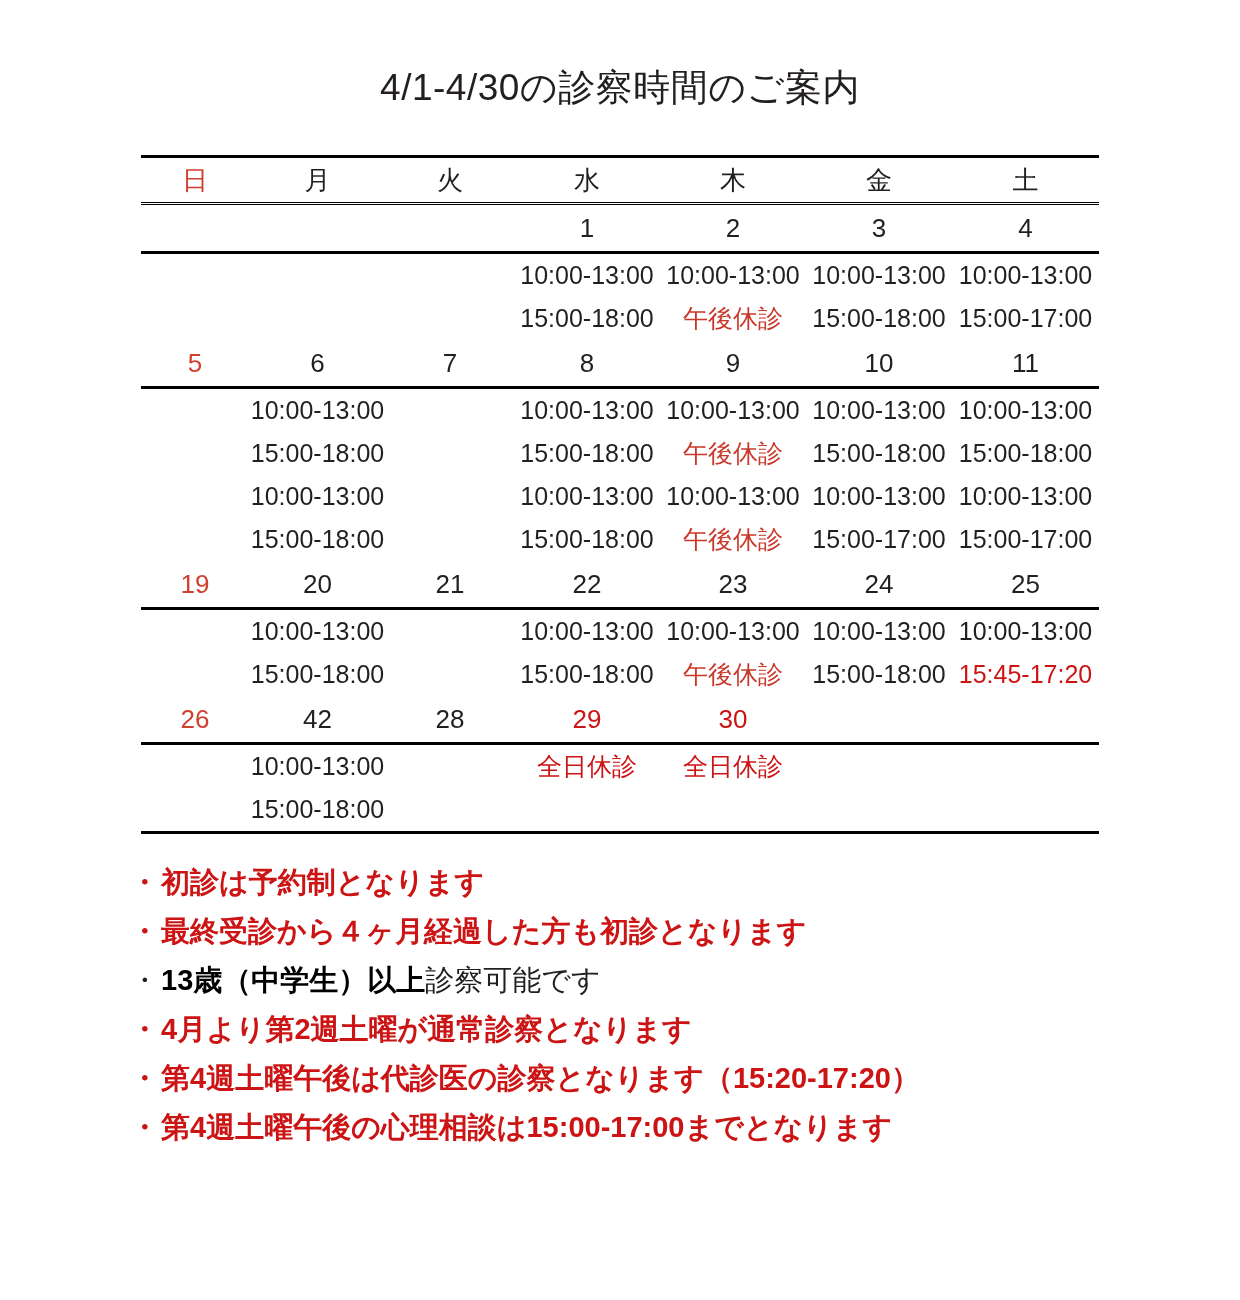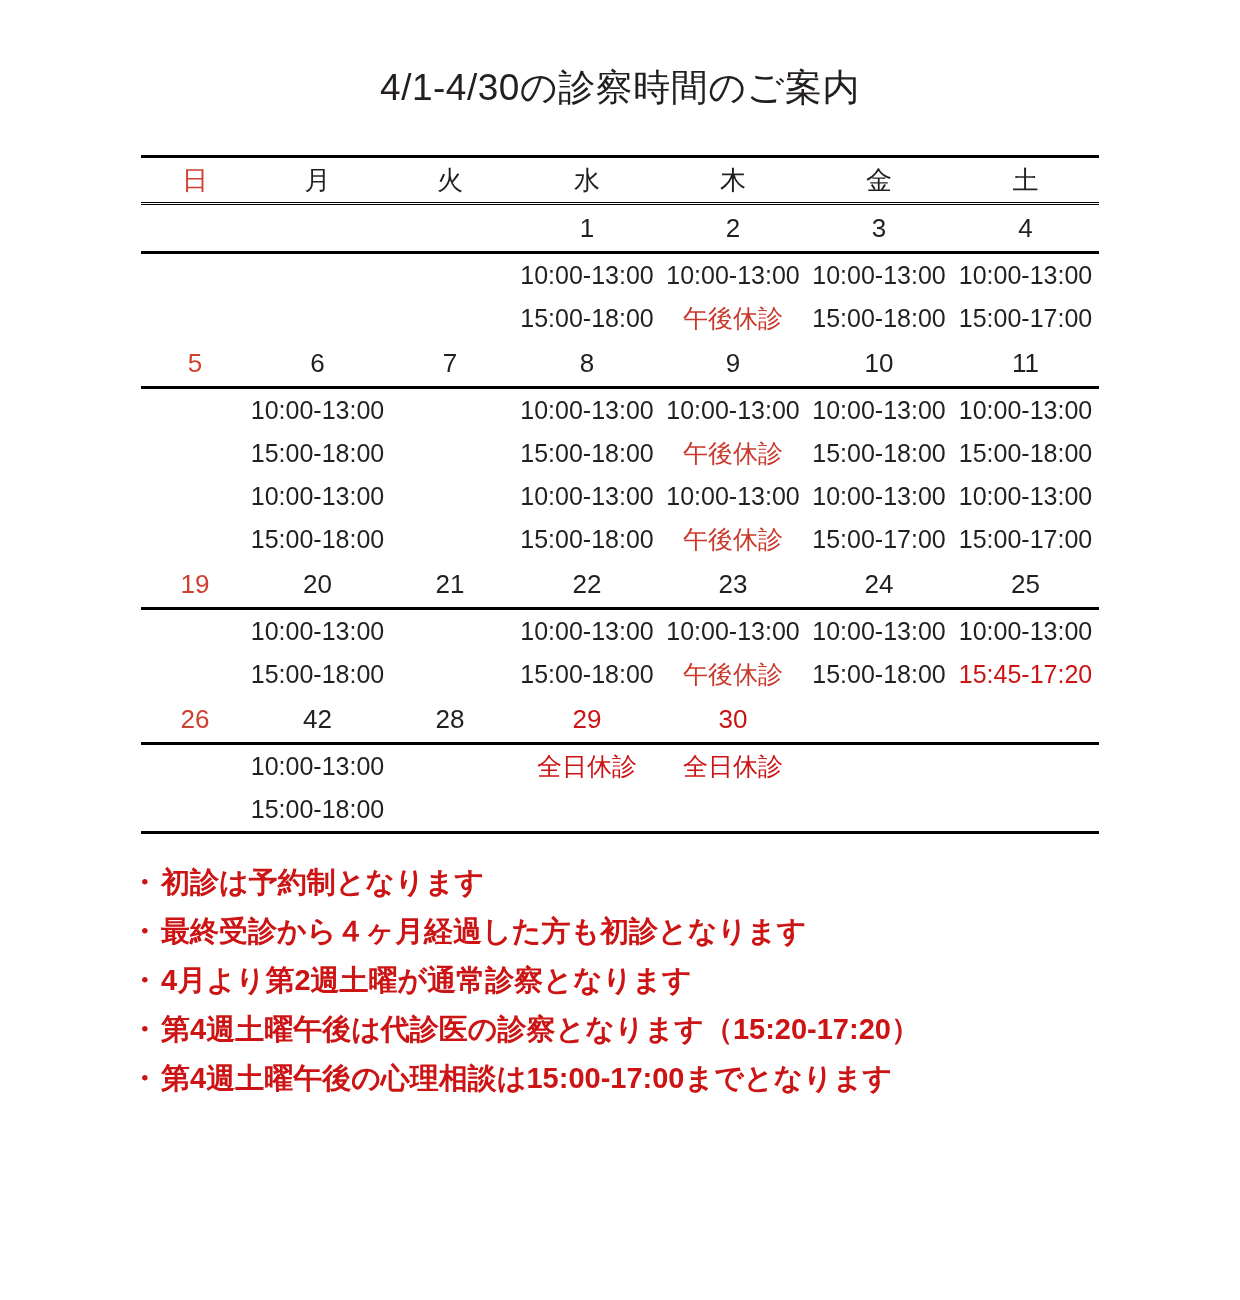--- a/index.html
+++ b/index.html
@@ -259,18 +259,19 @@
             <td class="blk"></td>
             <td class="blk"></td>
           </tr>
         </tbody>
     </table>
   </div>
 
   <div class="notes" id="notes-list">
       <div class="note n-red"><span class="bullet">・</span><span>初診は予約制となります</span></div>
       <div class="note n-red"><span class="bullet">・</span><span>最終受診から４ヶ月経過した方も初診となります</span></div>
+      <div class="note n-black"><span class="bullet">・</span><span class="strong">13歳（中学生）以上</span><span class="normal">診察可能です</span></div>
       <div class="note n-red"><span class="bullet">・</span><span>4月より第2週土曜が通常診察となります</span></div>
       <div class="note n-red"><span class="bullet">・</span><span>第4週土曜午後は代診医の診察となります（15:20-17:20）</span></div>
       <div class="note n-red"><span class="bullet">・</span><span>第4週土曜午後の心理相談は15:00-17:00までとなります</span></div>
     </div>
 
 </div>
 
 </body></html>

